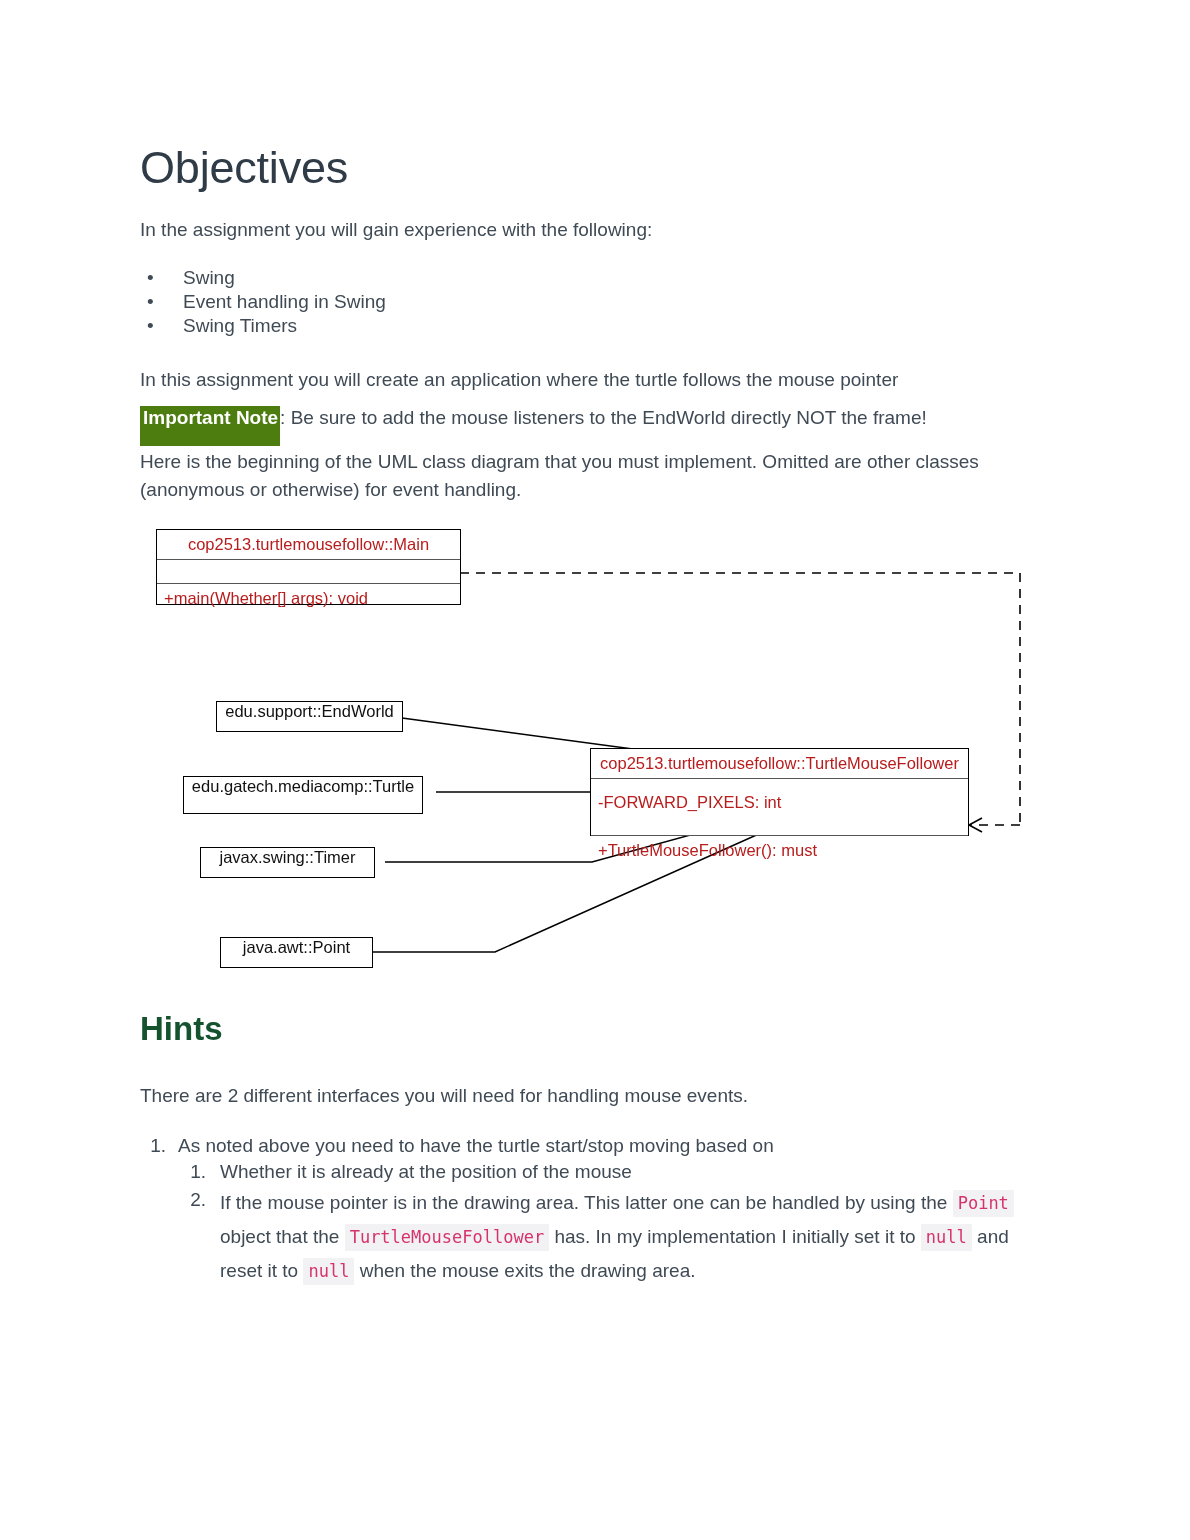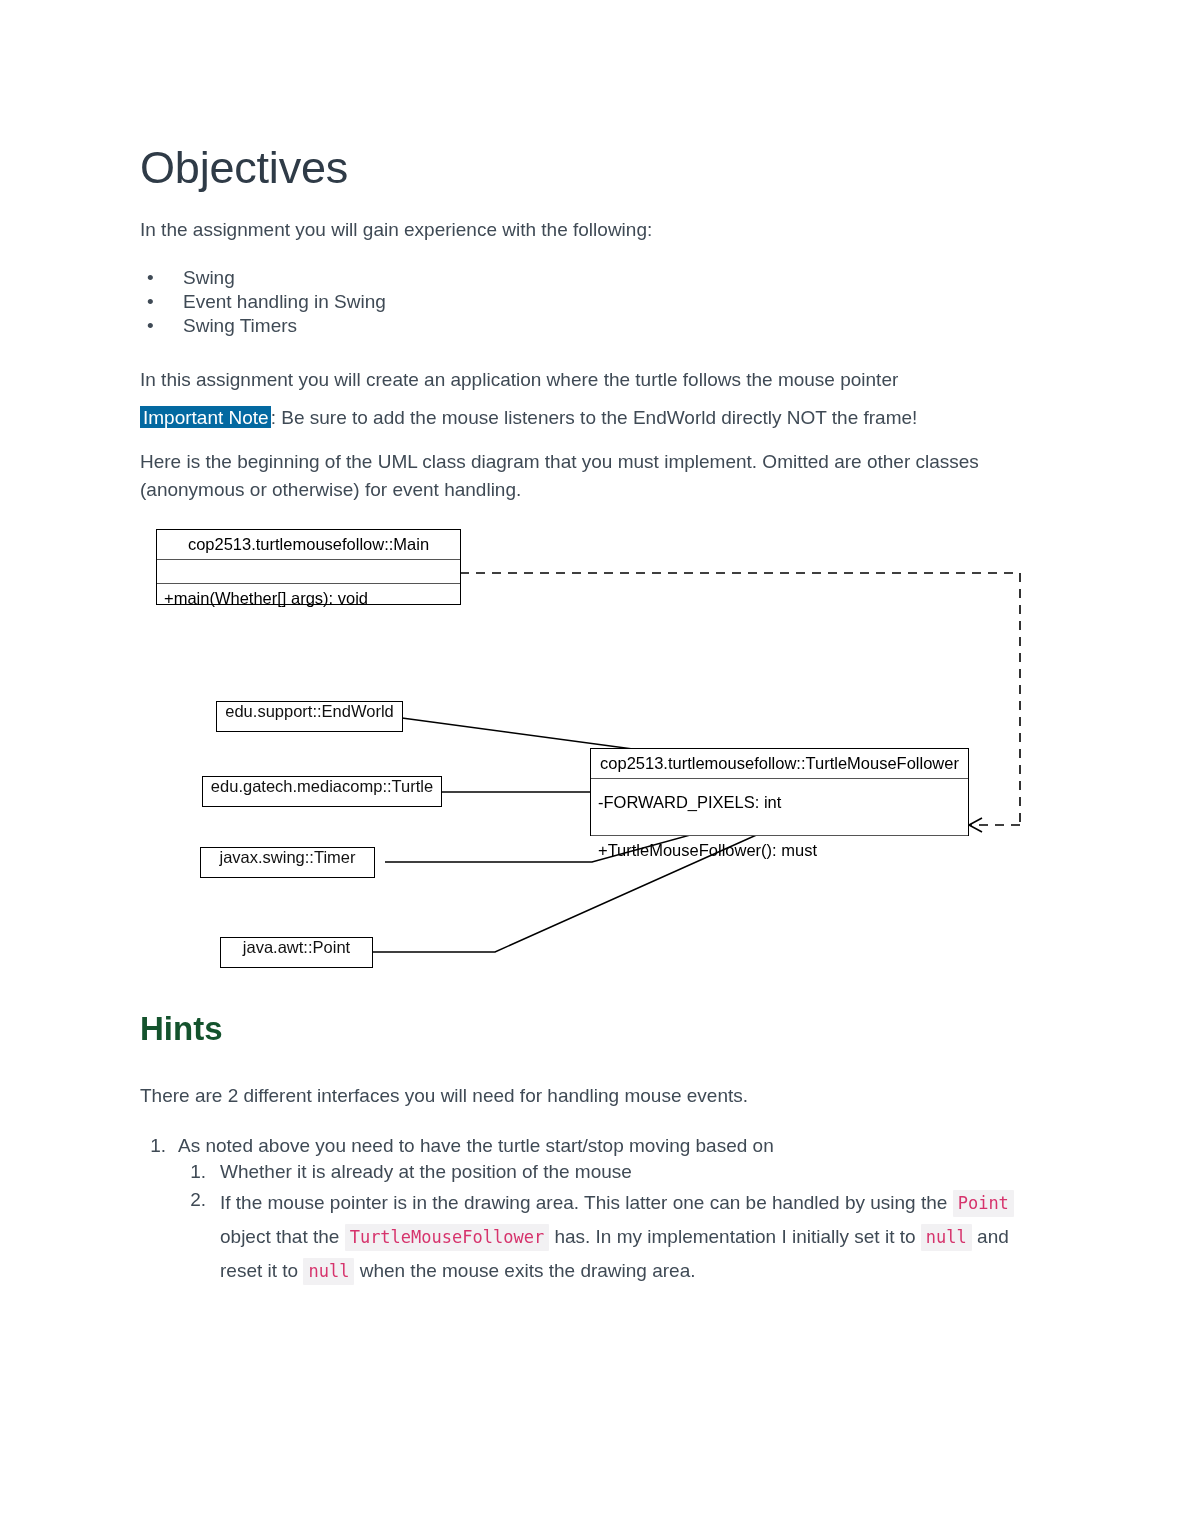--- a/index.html
+++ b/index.html
@@ -116,24 +116,24 @@
     text-align: right;
     font-size: 19px;
     line-height: 28px;
   }
   .sublist .wrap {
     line-height: 34px;
     display: block;
   }
 
   .hilite {
-    background: #0369a1;
+    background: #4d7c0f;
     color: #ffffff;
-    font-weight: 400;
-    padding: 1px 2px 0 3px;
+    font-weight: 700;
+    padding: 1px 2px 18px 3px;
   }
 
   code.inline-code {
     font-family: "DejaVu Sans Mono", "Liberation Mono", monospace;
     font-size: 17px;
     color: #d6336c;
     background: #f2f1f3;
     padding: 3px 5px 4px 5px;
     border-radius: 1px;
     white-space: nowrap;
@@ -150,21 +150,21 @@
   .uml svg { display: block; }
 
   .umlbox {
     position: absolute;
     background: #fff;
     border: 1.5px solid #000;
     box-sizing: border-box;
   }
   .umlbox .row {
     font-size: 16.5px;
-    color: #000000;
+    color: #b91c1c;
     padding: 4px 7px 5px 7px;
     line-height: 20px;
     white-space: nowrap;
   }
   .umlbox .row.center { text-align: center; }
   .umlbox .sep {
     border-top: 1.2px solid #555;
   }
   .simplebox {
     position: absolute;
@@ -250,21 +250,21 @@
 
     <div class="umlbox" style="left:450px; top:233px; width:379px; height:88px;">
       <div class="row center">cop2513.turtlemousefollow::TurtleMouseFollower</div>
       <div class="row sep" style="height:47px; line-height:38px;">-FORWARD_PIXELS: int</div>
       <div class="row sep">+TurtleMouseFollower(): must</div>
     </div>
 
     <div class="simplebox" style="left:76px; top:186px; width:187px; height:31px;">
       <span>edu.support::EndWorld</span>
     </div>
-    <div class="simplebox" style="left:62px; top:261px; width:240px; height:31px;">
+    <div class="simplebox" style="left:43px; top:261px; width:240px; height:38px;">
       <span>edu.gatech.mediacomp::Turtle</span>
     </div>
     <div class="simplebox" style="left:60px; top:332px; width:175px; height:31px;">
       <span>javax.swing::Timer</span>
     </div>
     <div class="simplebox" style="left:80px; top:422px; width:153px; height:31px;">
       <span>java.awt::Point</span>
     </div>
   </div>
 

